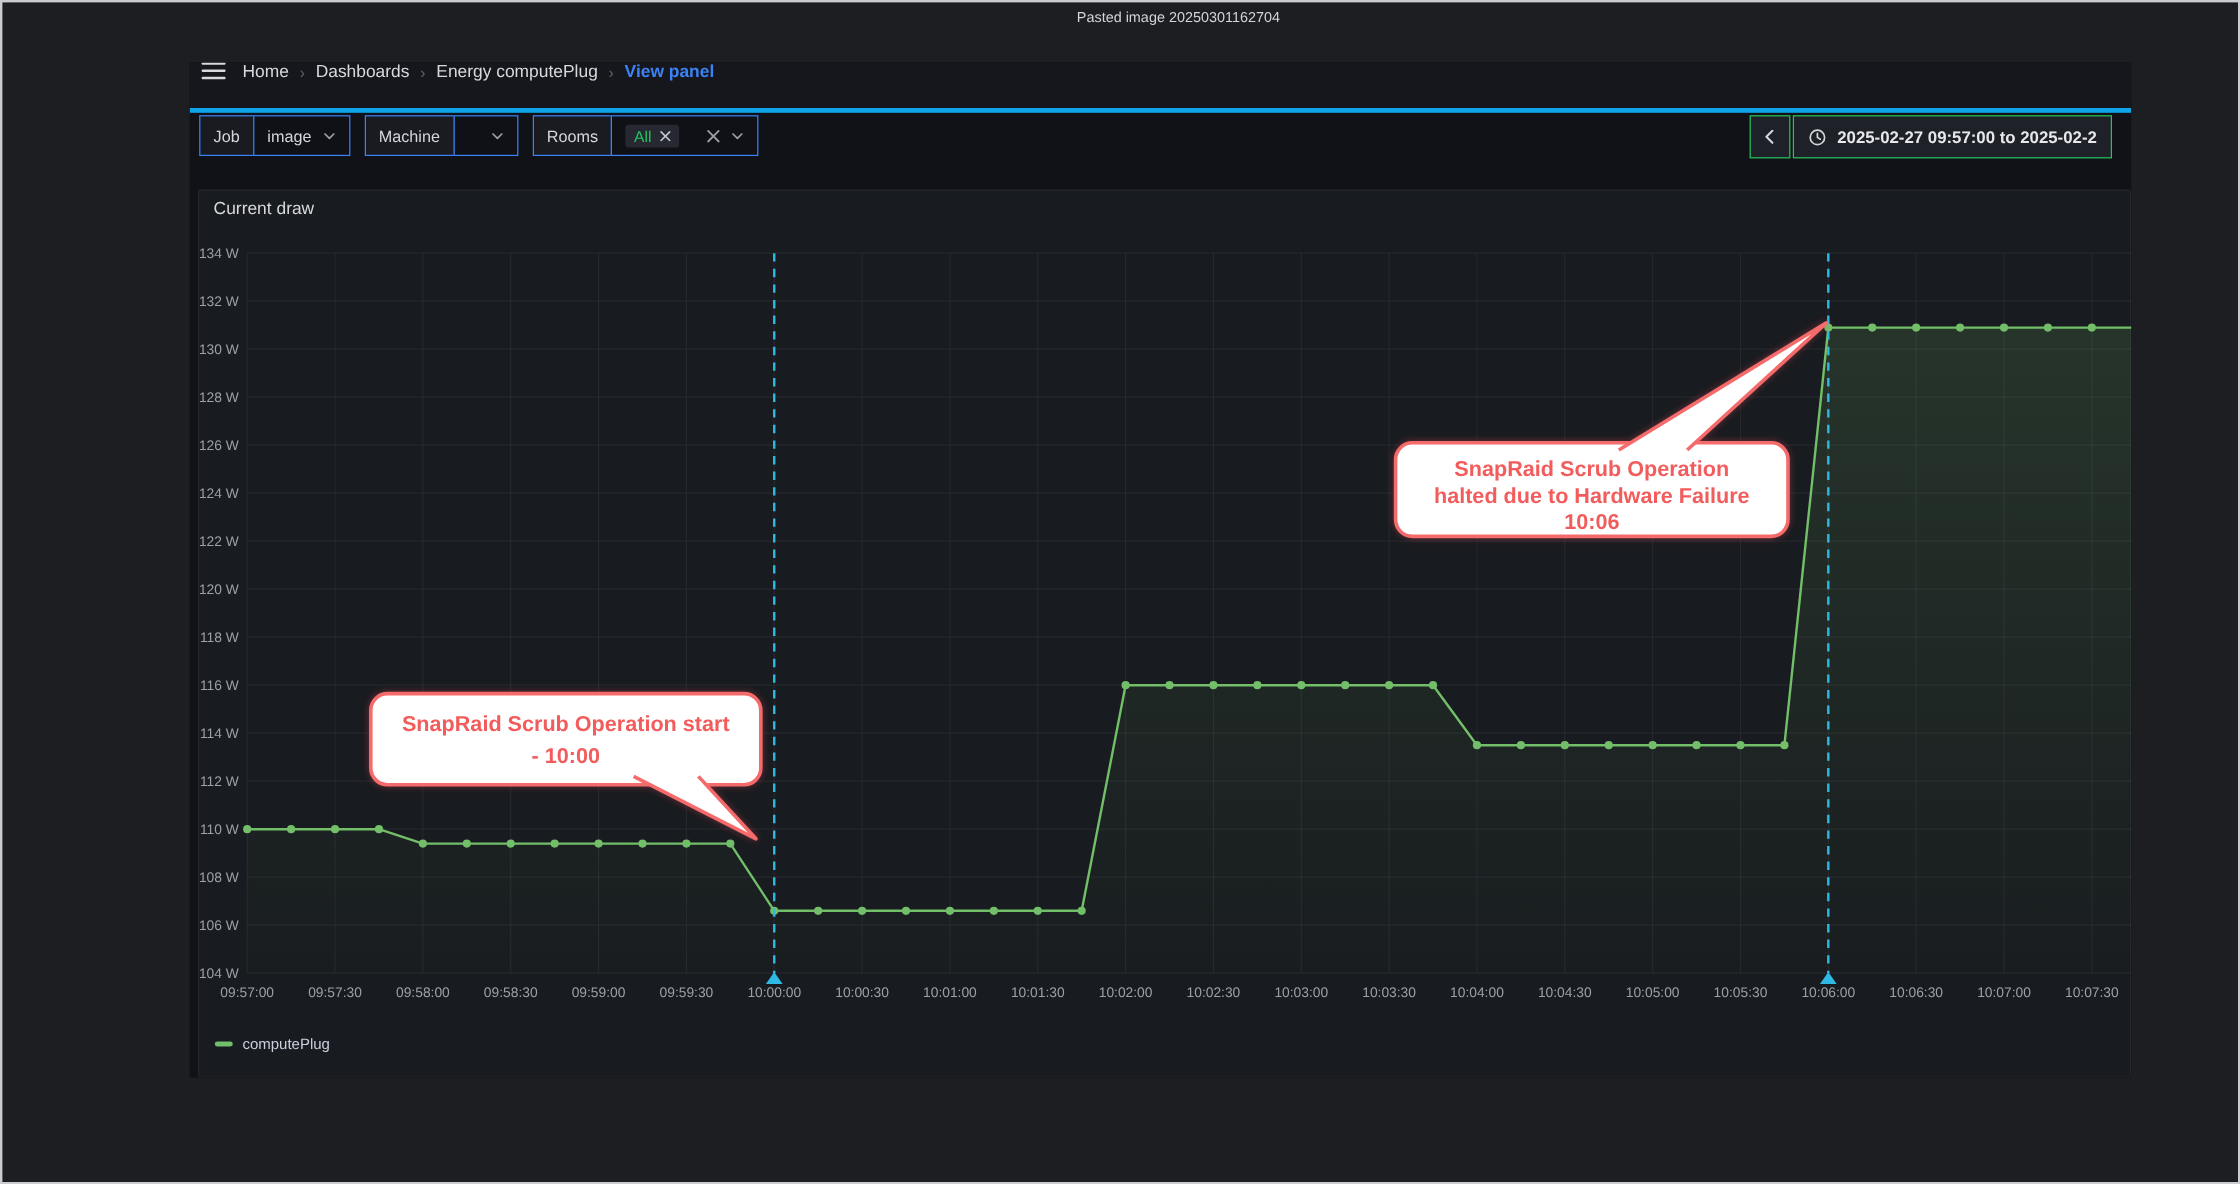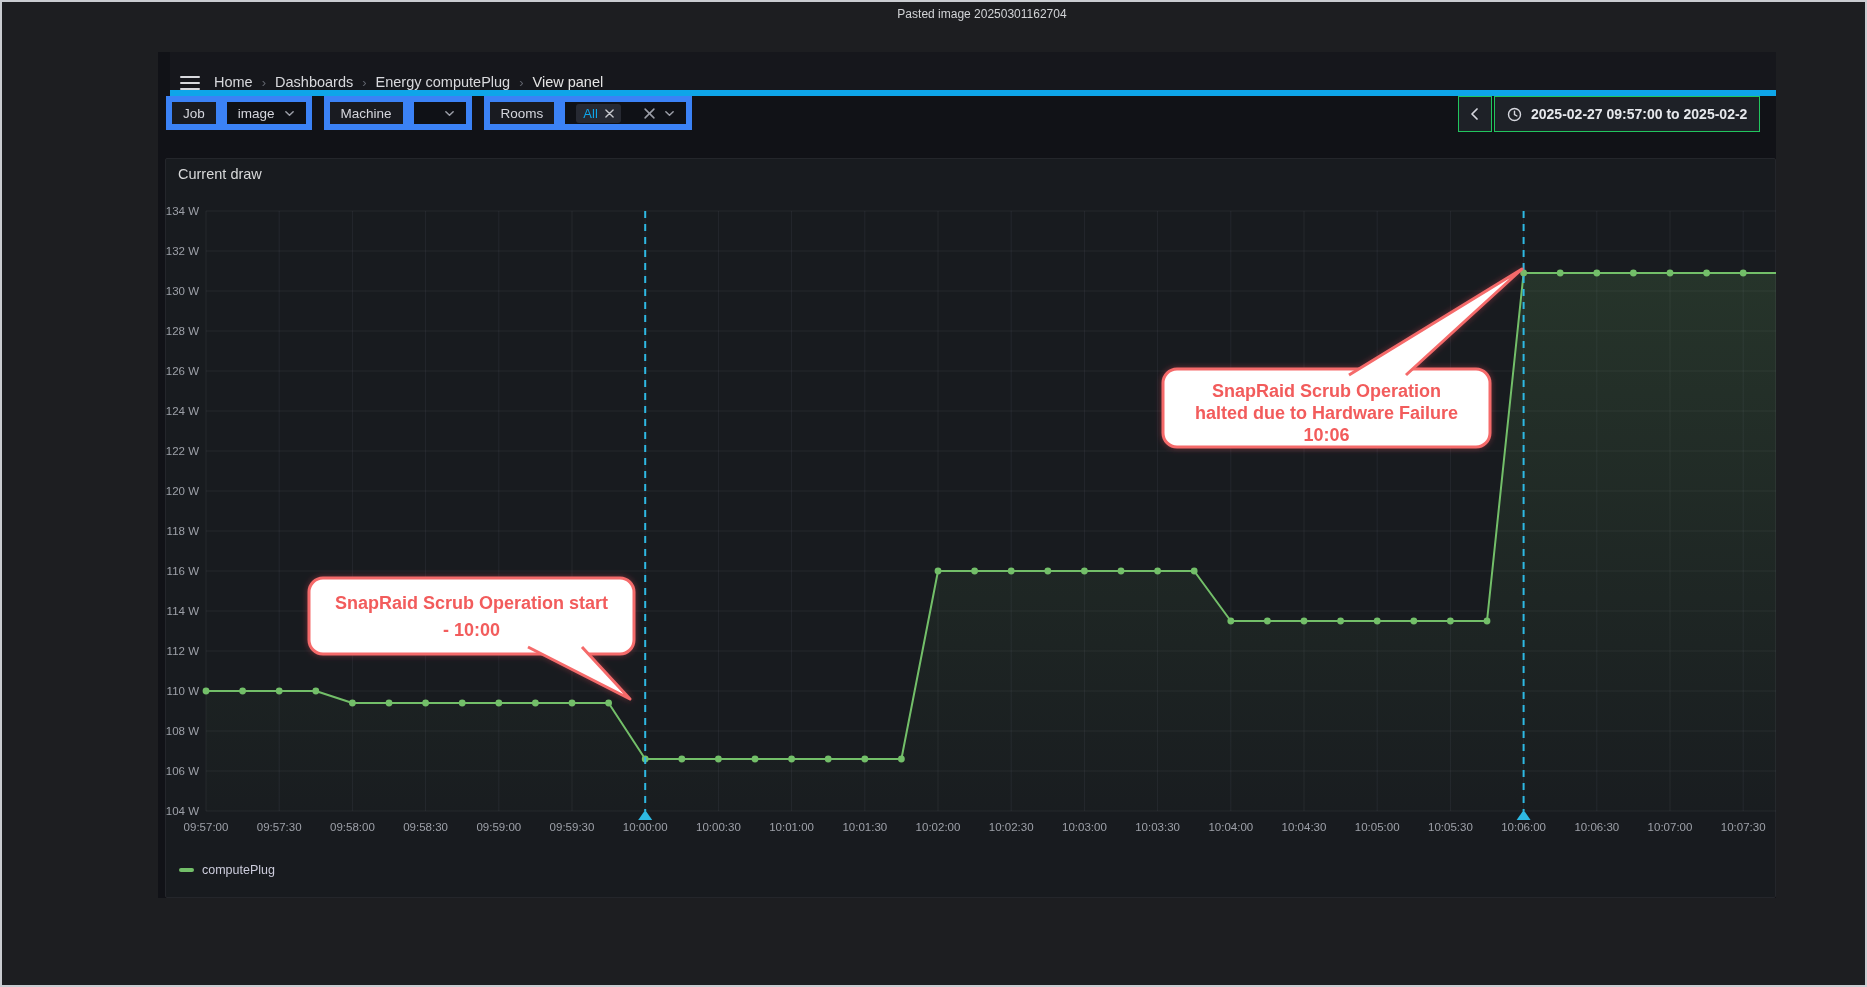--- a/index.html
+++ b/index.html
@@ -4,38 +4,38 @@
 <style>
   html,body{margin:0;padding:0;background:#1d1e21;}
   body{width:1867px;height:987px;position:relative;overflow:hidden;
        font-family:"Liberation Sans",sans-serif;-webkit-font-smoothing:antialiased;}
   .frame{position:absolute;inset:0;border:2px solid #c9ccd1;pointer-events:none;z-index:50;}
   .caption{position:absolute;top:7px;left:982px;transform:translateX(-50%);
            color:#d2d4d7;font-size:12px;}
   
   .grafana{position:absolute;left:158px;top:52px;width:1618px;height:846px;
            background:#111217;overflow:hidden;}
-  .topbar{position:absolute;left:12px;top:0;width:100%;height:38px;background:#16171c;
-          border-bottom:6px solid #0ea5e9;display:flex;align-items:flex-end;}
+  .topbar{position:absolute;left:0;top:0;width:100%;height:38px;background:#16171c;
+          border-bottom:4px solid #0ea5e9;display:flex;align-items:flex-start;}
   .hamburger{width:20px;height:14px;margin-left:10px;display:flex;flex-direction:column;
              justify-content:space-between;cursor:pointer;}
   .hamburger span{display:block;height:2px;background:#d8d9dd;border-radius:1px;}
   .crumbs{display:flex;align-items:center;margin-left:14px;font-size:14.5px;color:#d8d9dd;}
   .crumb{cursor:pointer;}
   .crumb-sep{color:#61646d;margin:0 9px;font-size:13px;}
-  .crumb-current{color:#e5e5e5;}
+  .crumb-current{color:#3b82f6;font-weight:bold;}
   
   .filterrow{position:absolute;left:8px;top:44px;height:34px;display:flex;gap:12px;}
   .fgroup{display:flex;height:34px;}
-  .fbox{display:flex;align-items:center;border:6px solid #3b82f6;padding:0 11px;
+  .fbox{display:flex;align-items:center;border:1px solid #3b82f6;padding:0 11px;
         font-size:13.5px;color:#d5d6dd;background:#191b21;}
   .fbox+.fbox{margin-left:-1px;background:#0f1116;}
   .fvalue{gap:9px;}
   .chip{display:flex;align-items:center;gap:7px;background:#262932;border-radius:3px;
-        padding:2px 7px;font-size:13px;color:#0ea5e9;}
+        padding:2px 7px;font-size:13px;color:#22c55e;}
   .icon-x,.icon-chev{display:inline-flex;align-items:center;}
   
   .timepick{position:absolute;right:-160px;top:44px;height:34px;display:flex;}
   .tbtn{height:34px;border:1px solid #22c55e;background:#1e2127;display:flex;
         align-items:center;color:#e6e8ec;}
   .tback{width:32px;justify-content:center;}
   .tmain{margin-left:2px;padding:0 12px;gap:9px;font-size:14px;font-weight:bold;white-space:nowrap;}
   
   .panel{position:absolute;left:7px;top:106px;width:1611px;height:740px;background:#181b1f;
          border:1px solid #24262b;border-radius:2px;box-sizing:border-box;}

